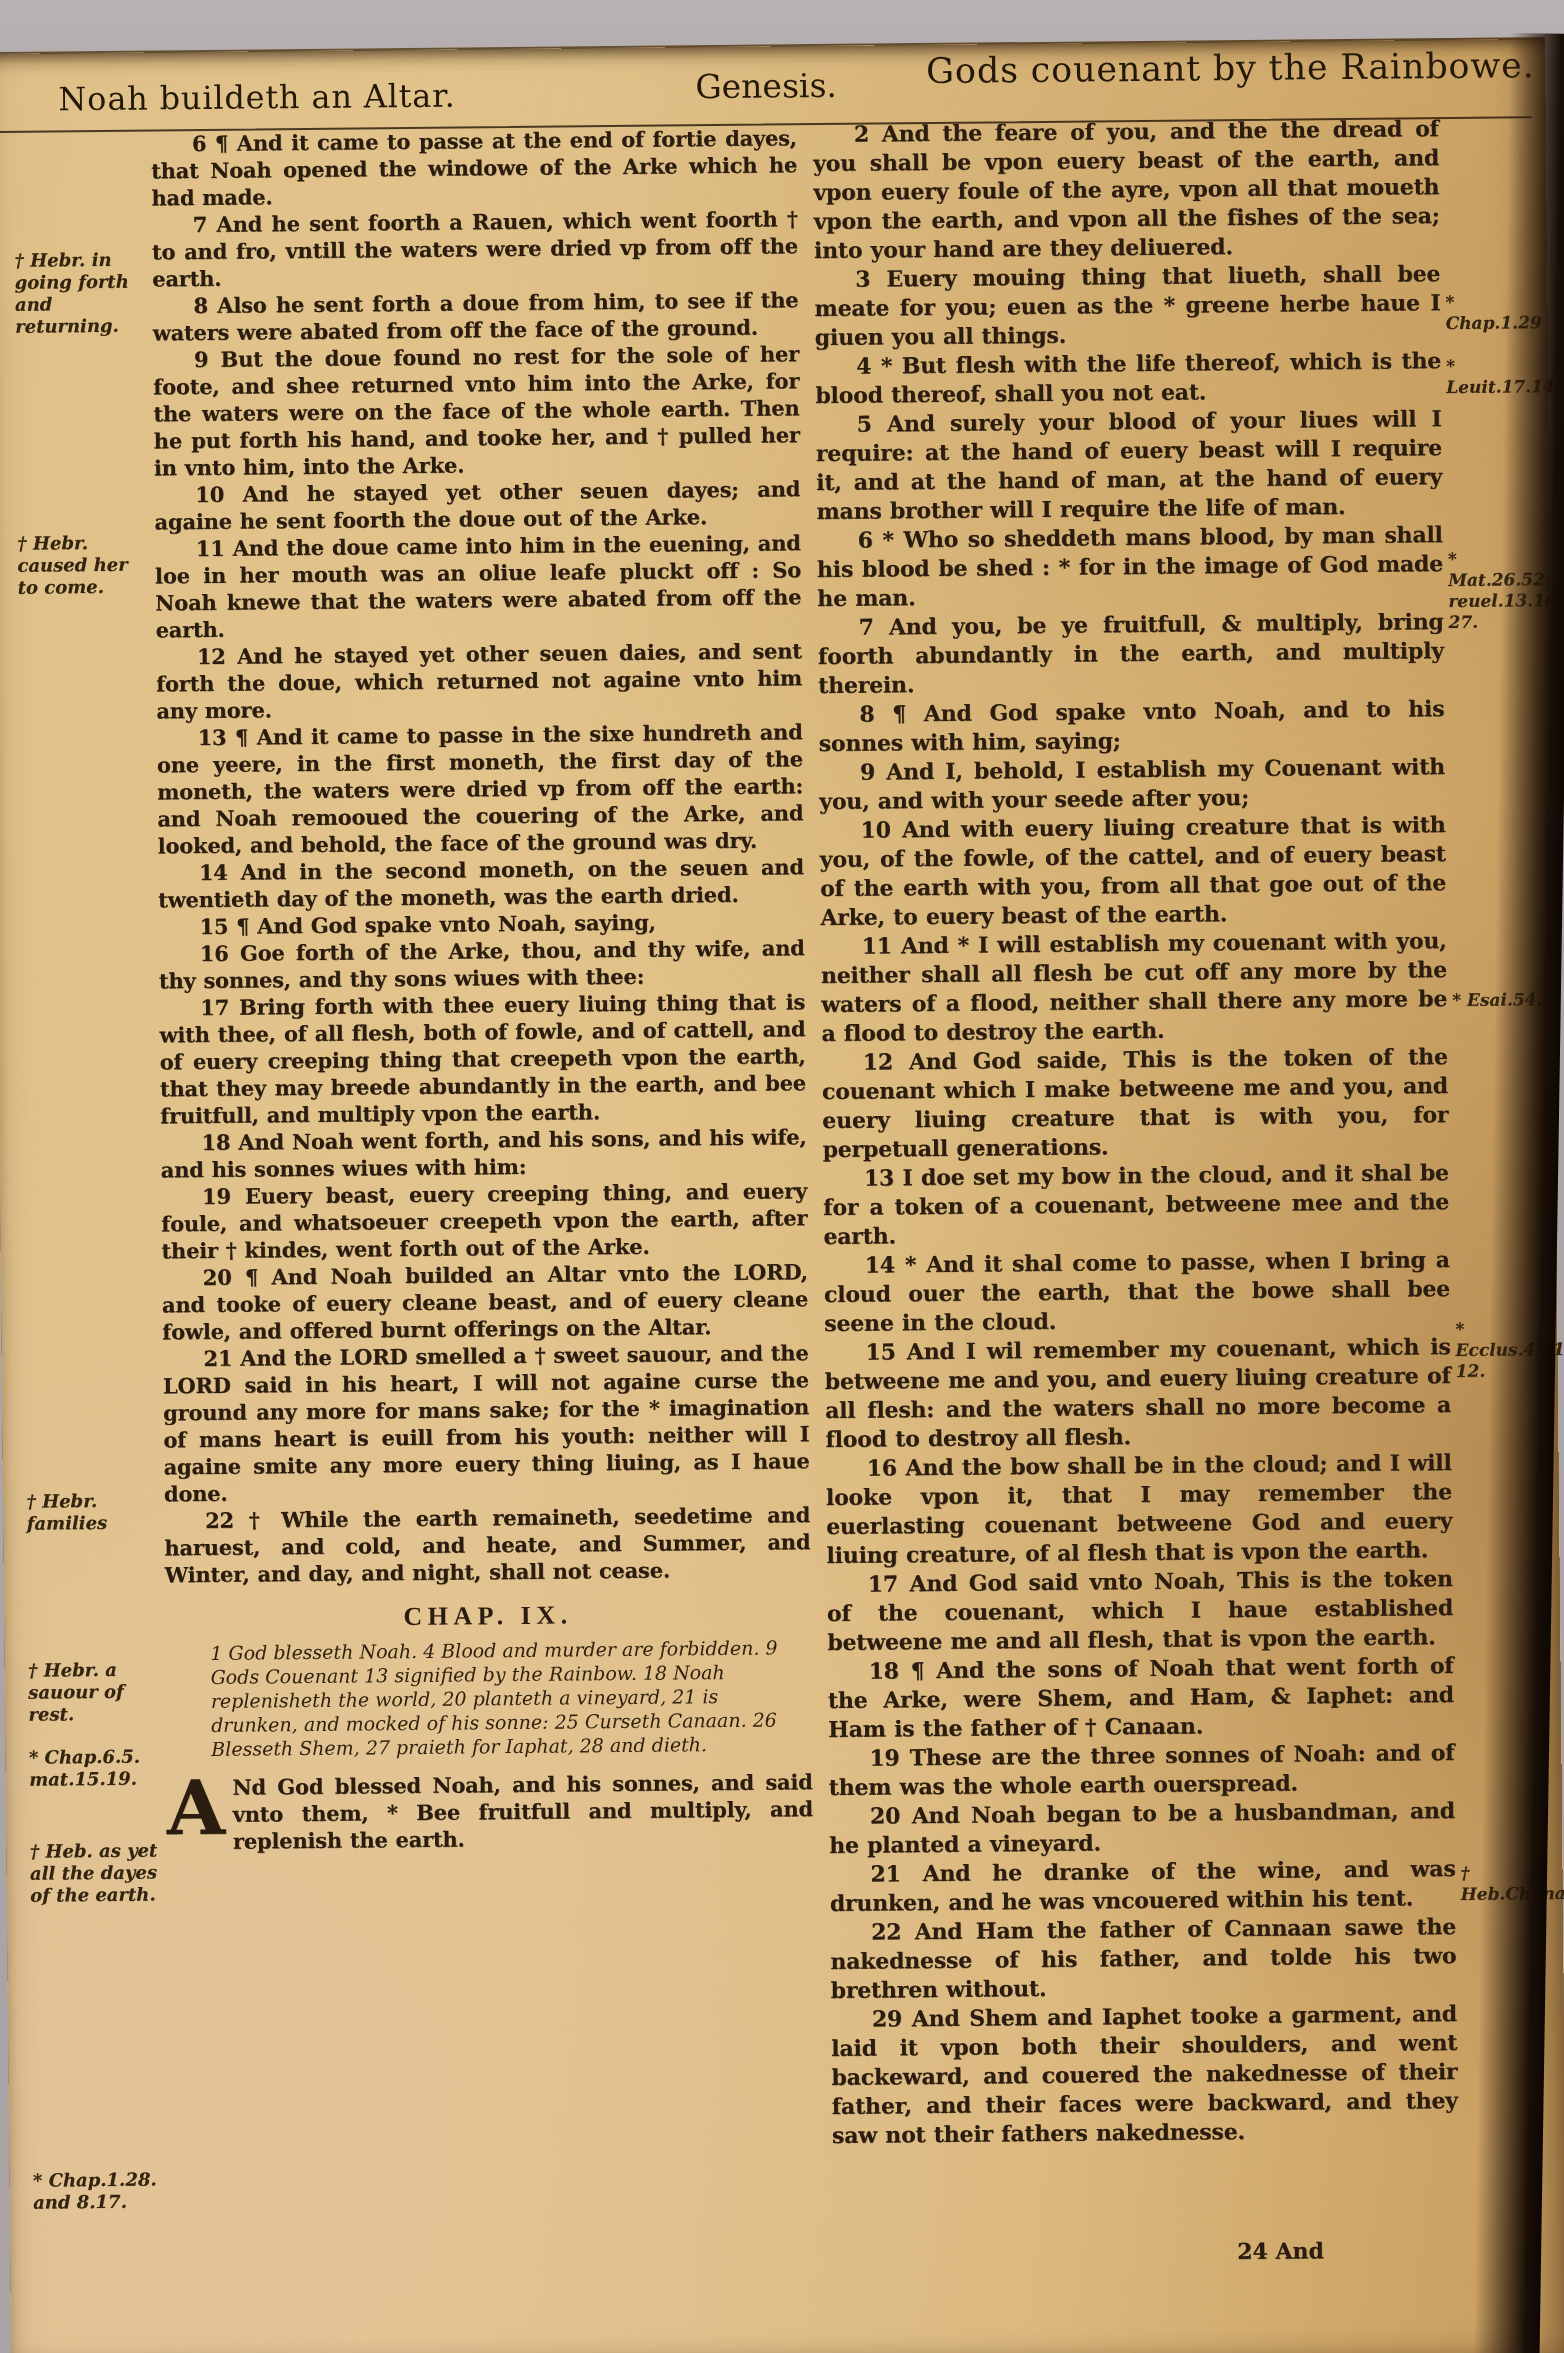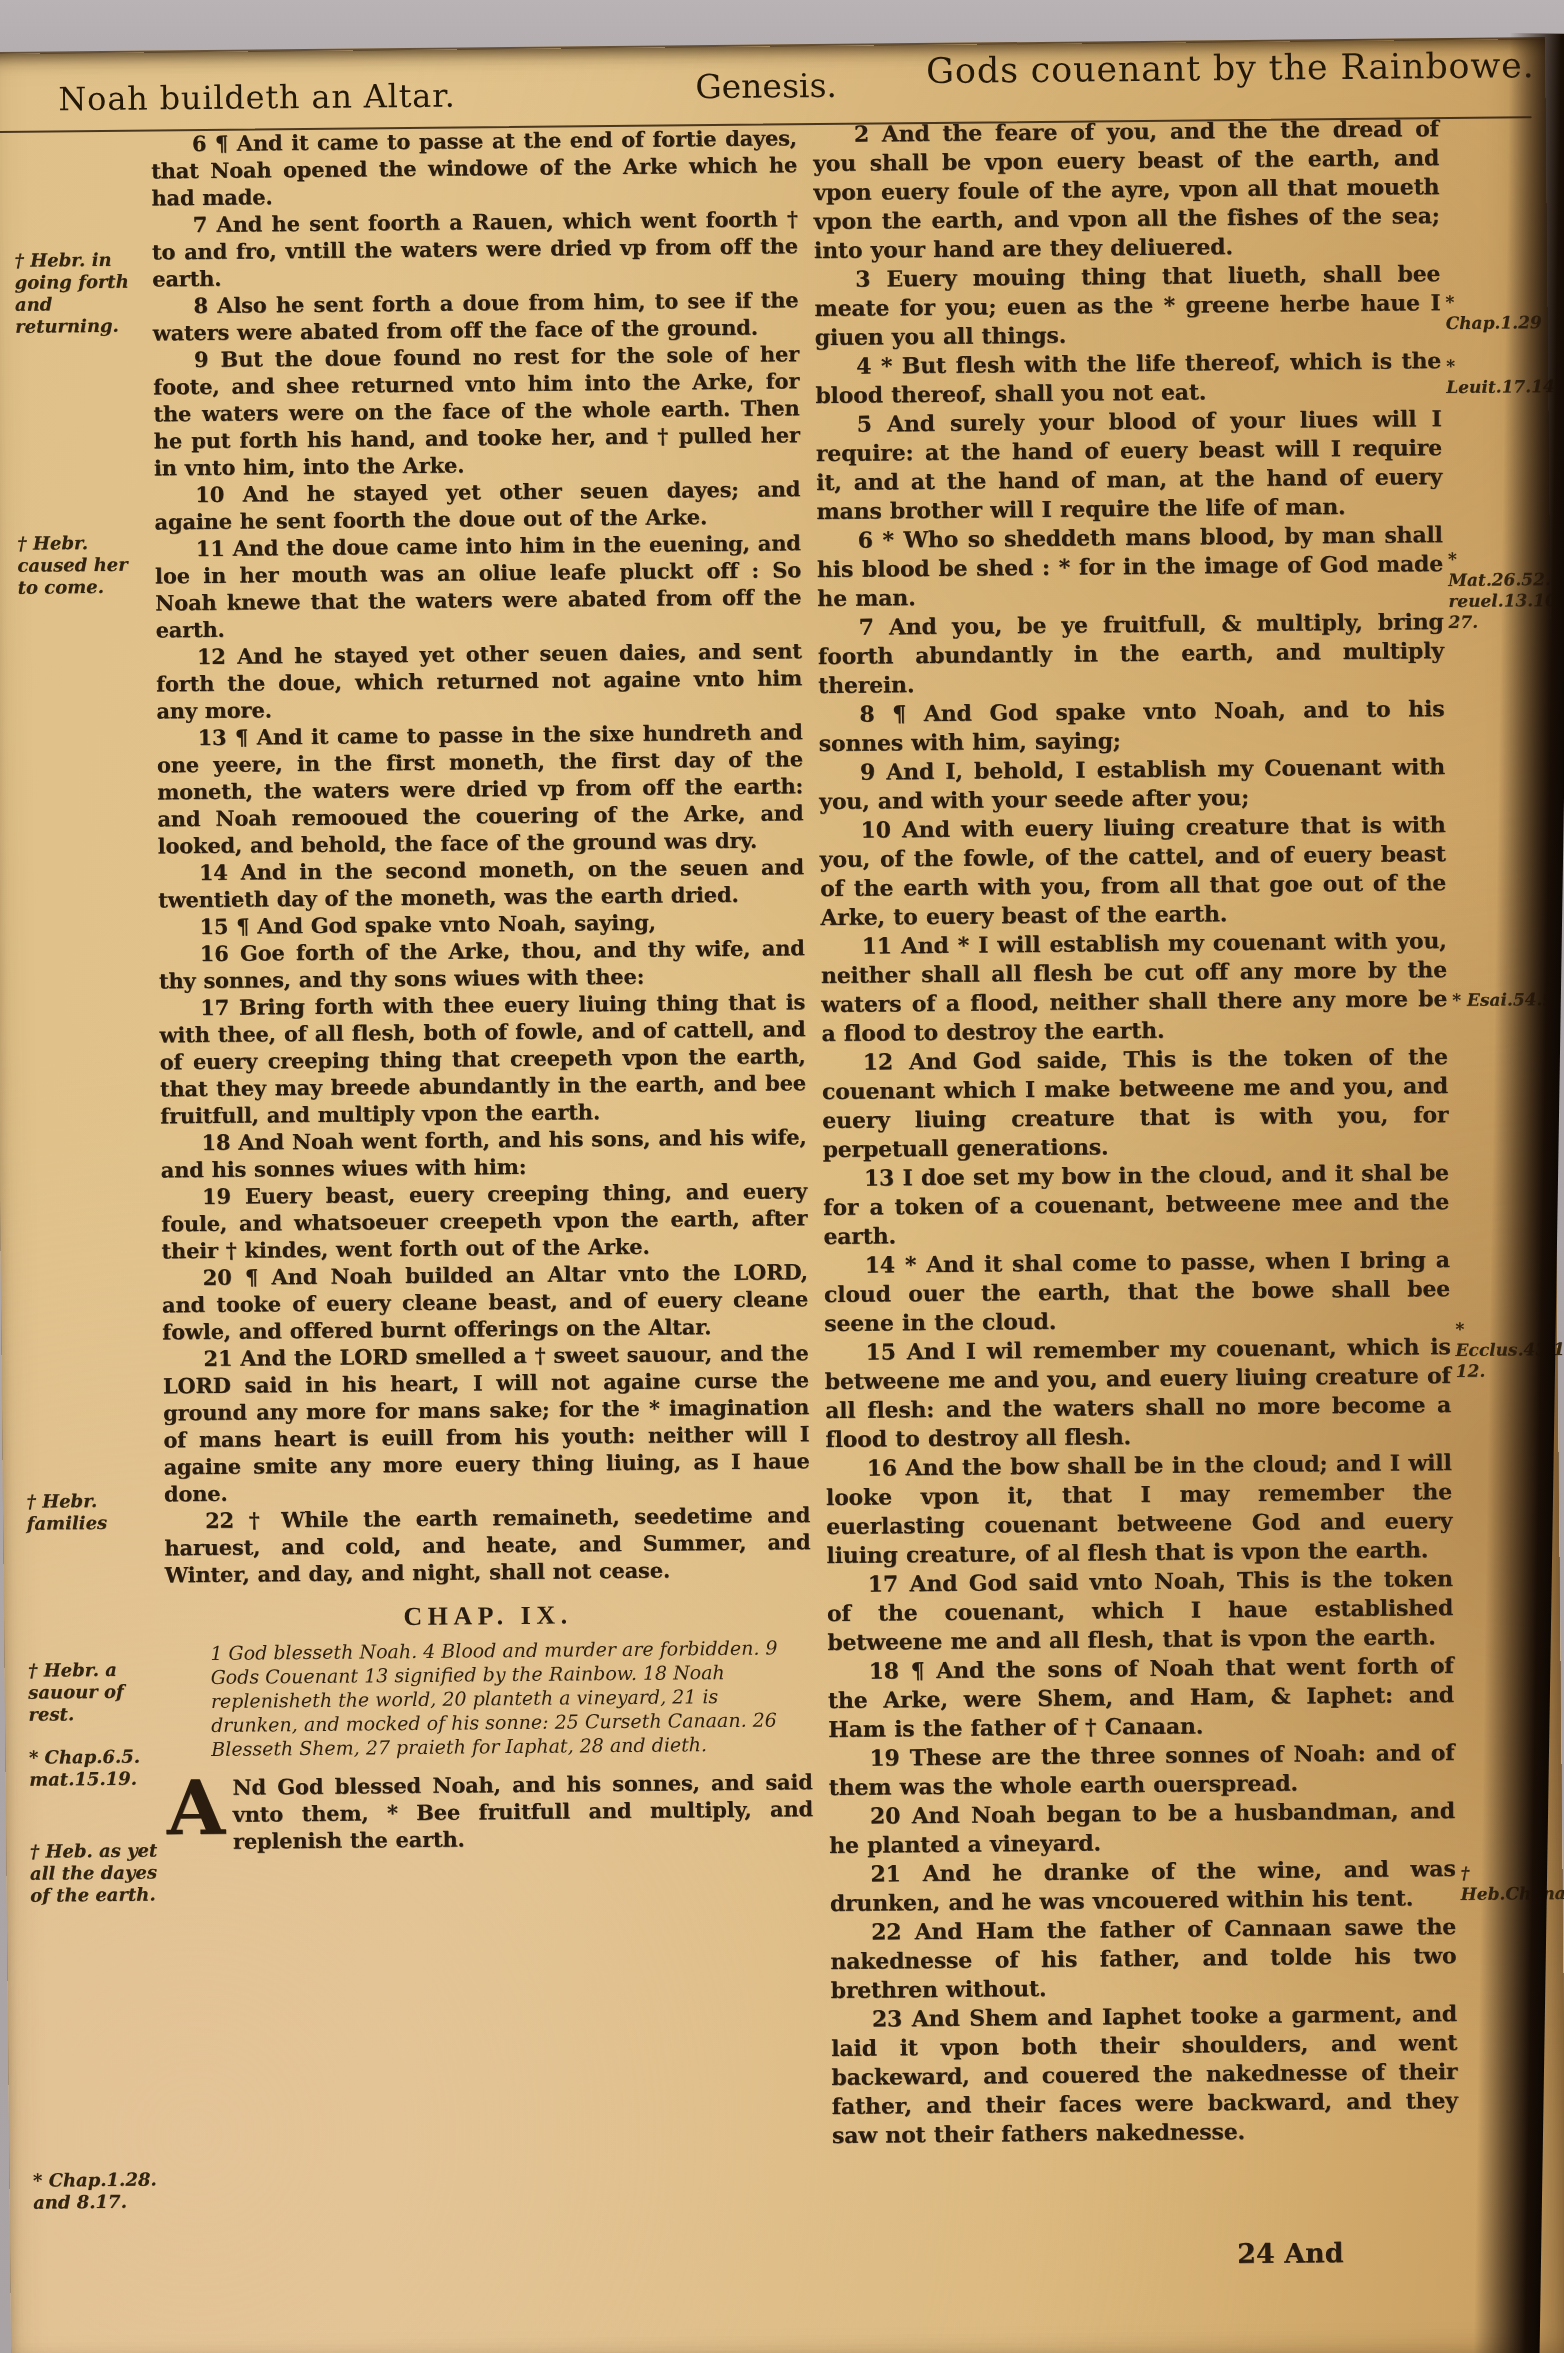--- a/index.html
+++ b/index.html
@@ -75,21 +75,21 @@
   .notes-right{left:1454px;width:103px;}
   .margin-note{
     position:absolute;width:100%;
     font-style:italic;font-weight:700;font-size:18px;line-height:22px;
     color:#33240f;text-shadow:0.3px 0.3px 0.4px rgba(51,36,15,0.4);
   }
   .notes-right .margin-note{font-size:17px;line-height:21px;}
   
   .catchword{
     position:absolute;left:1227px;top:2196px;
-    font-weight:700;font-size:27px;color:#2a1c0e;
+    font-weight:700;font-size:22px;color:#2a1c0e;
     text-shadow:0.4px 0.4px 0.5px rgba(42,28,14,0.5);
   }
 </style>
 </head>
 <body>
 
 <div class="photo">
 
   <div class="page">
 
@@ -147,21 +147,21 @@
         <p class="verse"><span class="vnum">13</span> I doe set my bow in the cloud, and it shal be for a token of a couenant, betweene mee and the earth.</p>
         <p class="verse"><span class="vnum">14</span> * And it shal come to passe, when I bring a cloud ouer the earth, that the bowe shall bee seene in the cloud.</p>
         <p class="verse"><span class="vnum">15</span> And I wil remember my couenant, which is betweene me and you, and euery liuing creature of all flesh: and the waters shall no more become a flood to destroy all flesh.</p>
         <p class="verse"><span class="vnum">16</span> And the bow shall be in the cloud; and I will looke vpon it, that I may remember the euerlasting couenant betweene God and euery liuing creature, of al flesh that is vpon the earth.</p>
         <p class="verse"><span class="vnum">17</span> And God said vnto Noah, This is the token of the couenant, which I haue established betweene me and all flesh, that is vpon the earth.</p>
         <p class="verse"><span class="vnum">18</span> ¶ And the sons of Noah that went forth of the Arke, were Shem, and Ham, &amp; Iaphet: and Ham is the father of † Canaan.</p>
         <p class="verse"><span class="vnum">19</span> These are the three sonnes of Noah: and of them was the whole earth ouerspread.</p>
         <p class="verse"><span class="vnum">20</span> And Noah began to be a husbandman, and he planted a vineyard.</p>
         <p class="verse"><span class="vnum">21</span> And he dranke of the wine, and was drunken, and he was vncouered within his tent.</p>
         <p class="verse"><span class="vnum">22</span> And Ham the father of Cannaan sawe the nakednesse of his father, and tolde his two brethren without.</p>
-        <p class="verse"><span class="vnum">23</span> And Shem and Iaphet tooke a garment, and laid it vpon both their shoulders, and went backeward, and couered the nakednesse of their father, and their faces were backward, and they saw not their fathers nakednesse.</p>
+        <p class="verse"><span class="vnum">29</span> And Shem and Iaphet tooke a garment, and laid it vpon both their shoulders, and went backeward, and couered the nakednesse of their father, and their faces were backward, and they saw not their fathers nakednesse.</p>
       </div>
 
     <div class="notes-col notes-right" id="notes-right">
         <div class="margin-note" style="top: 252px;">* Chap.1.29</div>
         <div class="margin-note" style="top: 316px;">* Leuit.17.14</div>
         <div class="margin-note" style="top: 509px;">* Mat.26.52. reuel.13.10. 27.</div>
         <div class="margin-note" style="top: 950px;">* Esai.54.9</div>
         <div class="margin-note" style="top: 1279px;">* Ecclus.43.11 12.</div>
         <div class="margin-note" style="top: 1823px;">† Heb.Chanaan.</div>
       </div>

